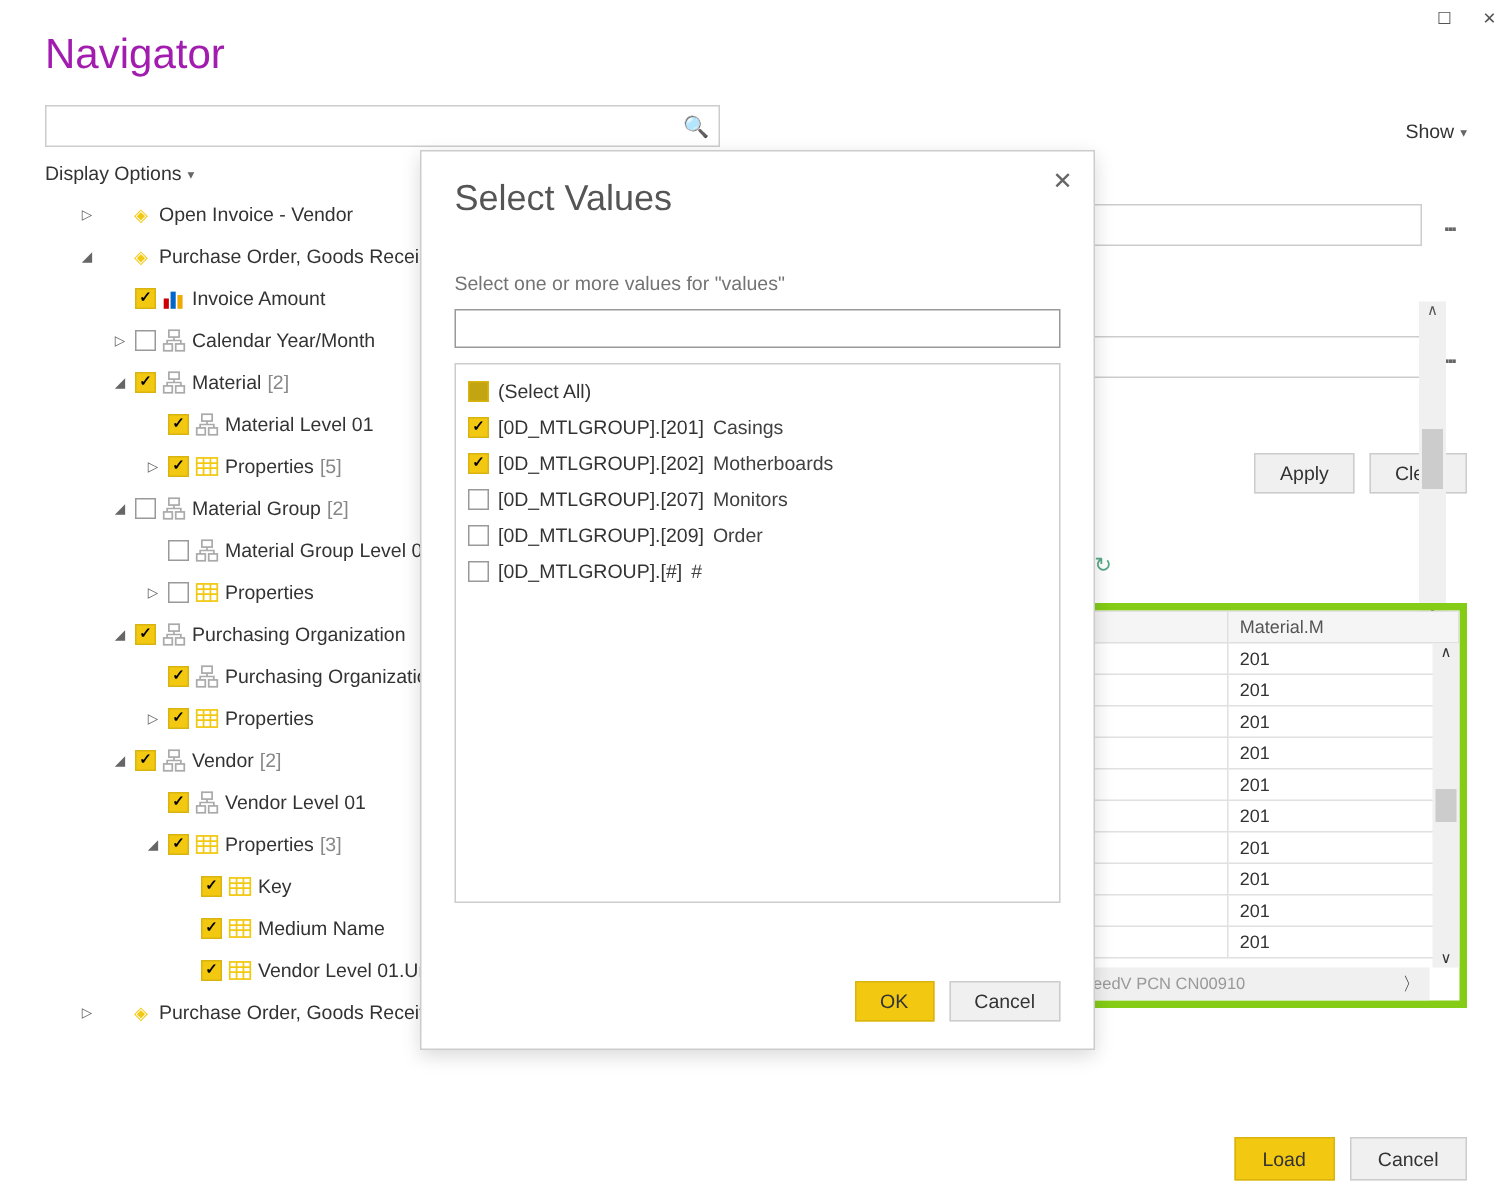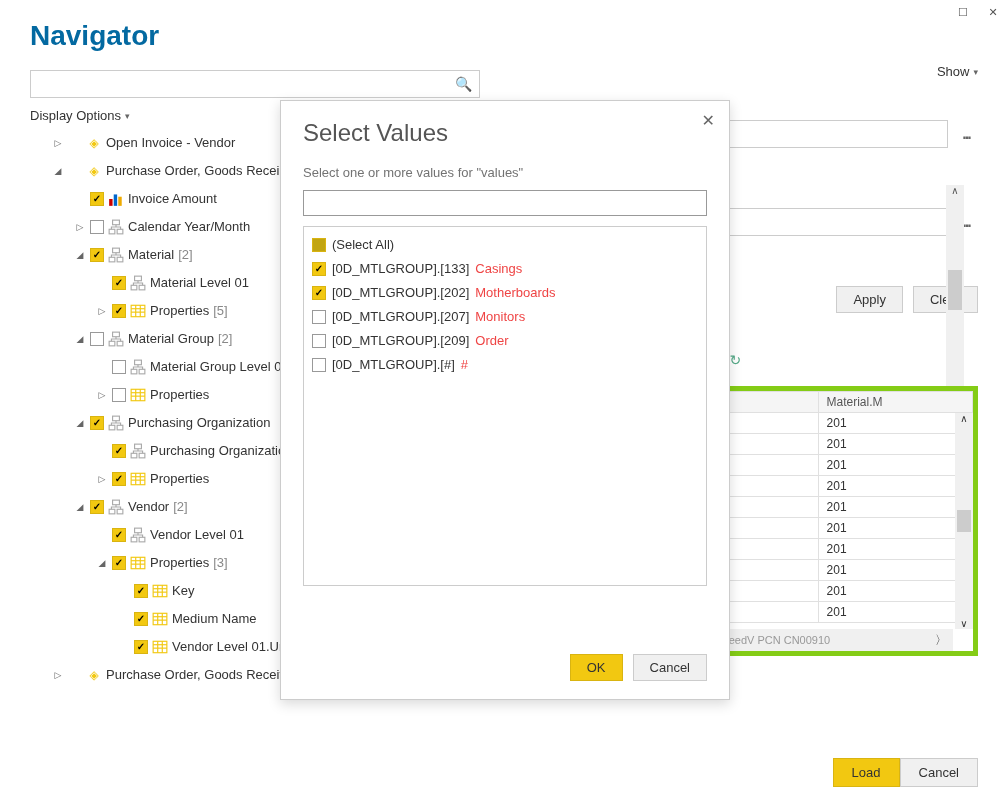--- a/index.html
+++ b/index.html
@@ -1,65 +1,65 @@
 <!DOCTYPE html>
 <html><head>
 <meta charset="utf-8">
 <style>
 * { box-sizing: border-box; margin: 0; padding: 0; font-family: "Segoe UI", Arial, sans-serif; }
 body { width: 1008px; height: 801px; background: #fff; position: relative; overflow: hidden; font-size: 13px; color: #333; }
 .titlebar { position: absolute; top: 0; right: 0; display: flex; }
 .titlebar-btn { width: 30px; height: 24px; display: flex; align-items: center; justify-content: center; font-family: "Segoe MDL2 Assets", Arial; font-size: 11px; color: #555; cursor: default; }
 .window { padding: 20px 30px; }
-.heading { font-size: 28px; font-weight: 700; color: #0369a1; margin-bottom: 18px; }
+.heading { font-size: 28px; font-weight: 400; color: #a21caf; margin-bottom: 18px; }
 .layout { display: flex; gap: 20px; }
 .left-pane { width: 450px; }
 .search-box { width: 100%; height: 28px; border: 1px solid #ccc; display: flex; align-items: center; padding: 0 6px; }
 .search-box input { flex: 1; border: none; outline: none; font-size: 13px; }
 .search-box .mag { font-size: 14px; color: #666; }
 .display-opts { margin-top: 10px; margin-bottom: 6px; font-size: 13px; color: #333; display: flex; align-items: center; gap: 4px; }
 .tree { font-size: 13px; line-height: 28px; }
 .node { display: flex; align-items: center; gap: 4px; white-space: nowrap; overflow: hidden; }
 .node .indent { display: inline-block; }
 .node .expander { width: 12px; text-align: center; color: #666; font-size: 9px; display: inline-block; }
 .node .cb { width: 14px; height: 14px; border: 1px solid #999; display: inline-flex; align-items: center; justify-content: center; font-size: 10px; font-weight: bold; background: #fff; }
 .node .cb.checked { background: #f2c811; border-color: #d9b411; color: #000; }
 .node .icon { width: 16px; height: 16px; display: inline-flex; align-items: center; justify-content: center; font-size: 12px; }
 .cube-icon { color: #f2c811; }
 .hier-icon { color: #888; }
 .table-icon { color: #f2c811; }
 .count { color: #888; }
-.right-pane { flex: 1; position: relative; }
+.right-pane { flex: 1; position: relative; margin-top: 16px; }
 .show-link { position: absolute; right: 0; top: -6px; font-size: 13px; color: #333; display: flex; align-items: center; gap: 4px; }
 .param-box { width: 100%; height: 28px; border: 1px solid #ccc; margin-top: 40px; background: #fff; }
 .ellipsis-btn { width: 24px; text-align: center; font-size: 16px; font-weight: bold; color: #666; letter-spacing: -2px; }
 .apply-row { display: flex; justify-content: flex-end; gap: 10px; margin-top: 50px; align-items: center; }
 .btn { padding: 5px 16px; border: 1px solid #ccc; background: #f0f0f0; font-size: 13px; }
 .btn.primary { background: #f2c811; border-color: #d9b411; }
 .right-panel-title { font-size: 20px; font-weight: 400; color: #555; margin-top: 30px; padding-top: 10px; }
 .right-panel-title-row { display:flex; align-items:center; gap:6px; }
 .table-preview { border: 5px solid #84cc16; margin-top: 10px; height: 270px; position: relative; overflow: hidden; }
 .table-preview table { border-collapse: collapse; width: 100%; }
 .table-preview th, .table-preview td { border: 1px solid #e0e0e0; padding: 3px 8px; font-size: 12px; text-align: left; white-space: nowrap; }
 .table-preview th { background: #f5f5f5; color: #555; font-weight: normal; }
-.footer { position: absolute; bottom: 14px; right: 30px; display: flex; }
+.footer { position: absolute; bottom: 14px; right: 30px; display: flex; gap: 10px; }
 .footer .btn { padding: 6px 18px; }
 
 .dialog { position: absolute; top: 100px; left: 280px; width: 450px; height: 600px; background: #fff; border: 1px solid #ccc; box-shadow: 0 4px 12px rgba(0,0,0,0.15); padding: 18px 22px; }
 .dialog-close { position: absolute; top: 10px; right: 14px; font-size: 16px; color: #666; }
-.dialog h2 { font-size: 24px; font-weight: 400; color: #555; margin-bottom: 18px; }
+.dialog h2 { font-size: 24px; font-weight: 400; color: #555; margin-bottom: 34px; }
 .dialog .subt { font-size: 13px; color: #737373; margin-bottom: 10px; }
 .dialog .input { width: 100%; height: 26px; border: 1px solid #999; padding: 2px 6px; font-size: 13px; }
 .sel-list { border: 1px solid #ccc; margin-top: 10px; height: 360px; padding: 6px 8px; }
 .sel-item { display: flex; align-items: center; gap: 6px; line-height: 24px; font-size: 13px; }
 .sel-item .scb { width: 14px; height: 14px; border: 1px solid #999; display: inline-flex; align-items: center; justify-content: center; font-size: 10px; font-weight: bold; }
 .sel-item .scb.checked { background: #f2c811; border-color: #d9b411; }
 .sel-item .scb.partial { background: #c2a511; border-color: #d9b411; }
 .sel-item .scb.checked::after { content: "✓"; color: #000; }
-.sel-item .label2 { color: #ef4444; }
+.sel-item .label2 { color: #404040; }
 .dialog-footer { position: absolute; bottom: 18px; right: 22px; display: flex; gap: 10px; justify-content: space-between; }
 .vscroll-box { position:absolute; right:14px; top:115px; width:18px; height:210px; background:#f0f0f0; display:flex; flex-direction:column; justify-content:space-between; align-items:center; }
 .vscroll-thumb { width:14px; height:40px; background:#ccc; margin-top:0; }
 .vscroll-arrow { font-size:10px; color:#555; }
 .refresh-icon { color:#5a8; font-size:14px; }
 </style>
 </head>
 <body>
 
 <div class="titlebar">
@@ -466,21 +466,21 @@
   <div class="subt">Select one or more values for "values"</div>
   <input class="input" style="caret-color: rgb(0, 0, 0);" value="">
   <div class="sel-list">
     <div class="sel-item">
       <span class="scb partial"></span>
       <span>(Select All)</span>
     </div>
     <div id="sel-items">
         <div class="sel-item">
           <span class="scb checked"></span>
-          <span>[0D_MTLGROUP].[133]</span> 
+          <span>[0D_MTLGROUP].[201]</span> 
           <span class="label2">Casings</span>
         </div>
         <div class="sel-item">
           <span class="scb checked"></span>
           <span>[0D_MTLGROUP].[202]</span> 
           <span class="label2">Motherboards</span>
         </div>
         <div class="sel-item">
           <span class="scb "></span>
           <span>[0D_MTLGROUP].[207]</span> 

